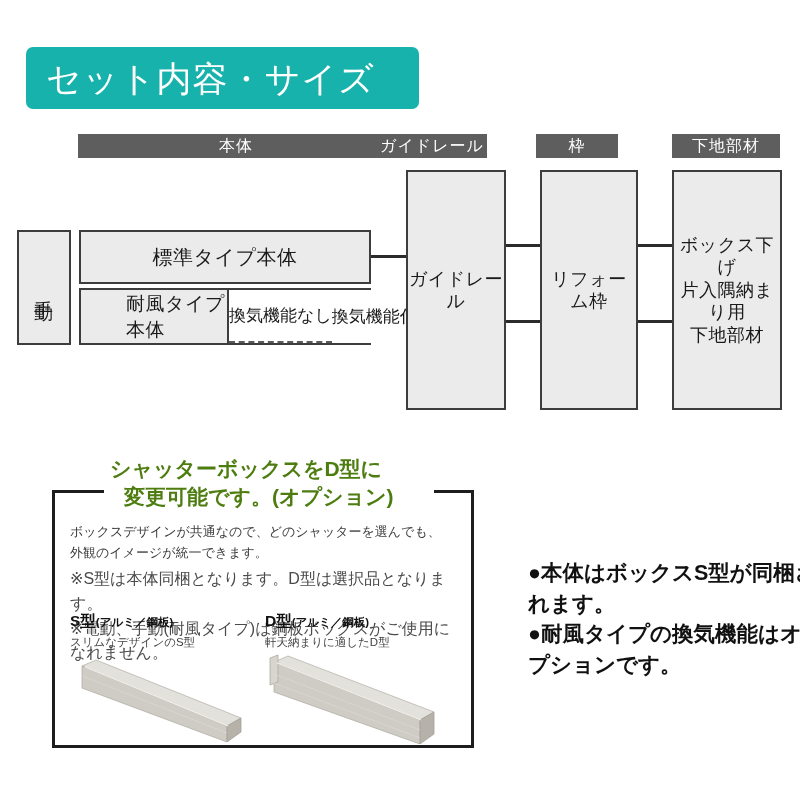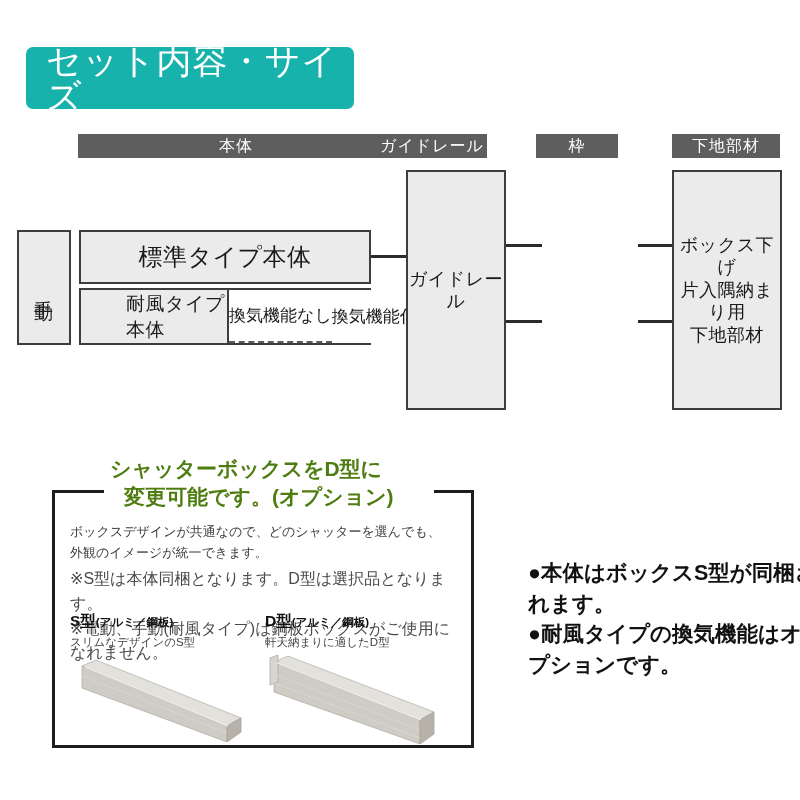--- a/index.html
+++ b/index.html
@@ -19,21 +19,21 @@
   .page {
     position: absolute;
     inset: 0;
   }
 
   
   .title-banner {
     position: absolute;
     left: 26px;
     top: 47px;
-    width: 328px;
+    width: 393px;
     height: 62px;
     background: #17b2ac;
     border-radius: 7px;
     display: flex;
     align-items: center;
     padding-left: 20px;
     box-sizing: border-box;
   }
   .title-banner span {
     color: #ffffff;
@@ -70,21 +70,21 @@
     position: absolute;
     background: #ebebeb;
     border: 2px solid #3d3d3d;
     box-sizing: border-box;
     display: flex;
     align-items: center;
     justify-content: center;
     text-align: center;
   }
   .dbox span {
-    font-size: 24px;
+    font-size: 20px;
     line-height: 1.22;
     letter-spacing: 0.5px;
   }
 
   .box-manual {
     left: 17px;  top: 230px; width: 54px; height: 115px;
   }
   .box-manual span {
     writing-mode: vertical-rl;
     text-orientation: upright;
@@ -308,20 +308,23 @@
       <div class="wp-sub">
         <span>換気機能付</span>
       </div>
     </div>
   </div>
 
   <div class="box-tall box-rail">
     <span>ガイドレール</span>
   </div>
 
+  <div class="box-tall box-reform">
+    <span>リフォーム枠</span>
+  </div>
 
   <div class="box-tall box-substrate">
     <span>
       <span>ボックス下げ</span><br>
       <span>片入隅納まり用</span><br>
       <span>下地部材</span>
     </span>
   </div>
 
   <div class="opt-frame"></div>

